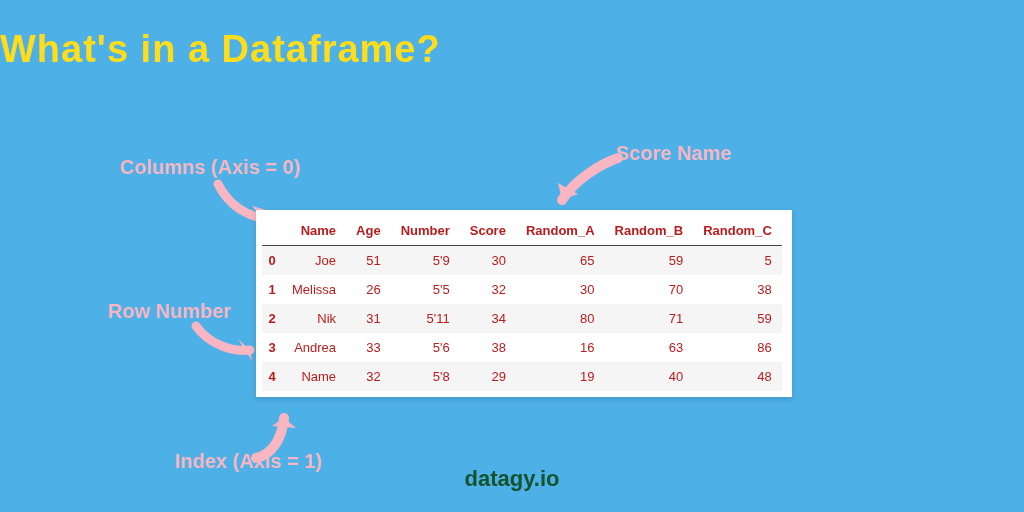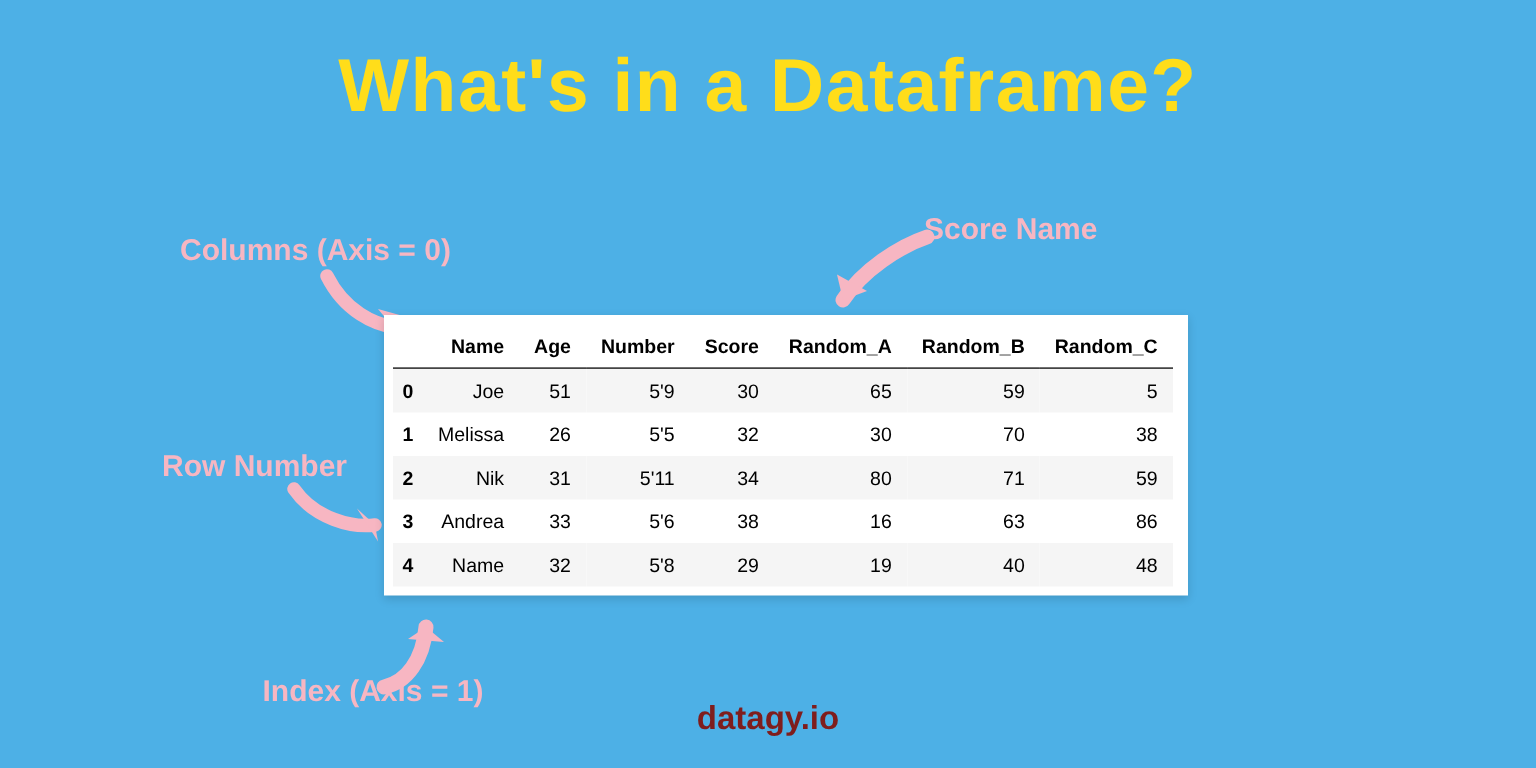--- a/index.html
+++ b/index.html
@@ -9,58 +9,58 @@
     background: #4db0e6;
     font-family: Arial, Helvetica, sans-serif;
     position: relative;
     overflow: hidden;
   }
   .title {
     position: absolute;
     top: 28px;
     left: 0;
     width: 100%;
-    text-align: center;
+    text-align: left;
     color: #ffdd1a;
     font-weight: 900;
-    font-size: 50px;
+    font-size: 38px;
     letter-spacing: 1px;
   }
   .annotation {
     position: absolute;
     color: #f7b6c2;
     font-weight: 700;
     font-size: 20px;
   }
   .ann-columns { top: 156px; left: 120px; }
   .ann-colname { top: 142px; left: 616px; }
   .ann-rownum  { top: 300px; left: 108px; }
   .ann-index   { top: 450px; left: 175px; }
   .footer {
     position: absolute;
     bottom: 20px;
     left: 0;
     width: 100%;
     text-align: center;
-    color: #7f1d1d;
+    color: #14532d;
     font-weight: 800;
     font-size: 22px;
   }
   .table-wrap {
     position: absolute;
     top: 210px;
     left: 256px;
     background: #fff;
     padding: 6px 10px 6px 6px;
     box-shadow: 0 2px 6px rgba(0,0,0,0.15);
   }
   table {
     border-collapse: collapse;
     font-size: 13px;
-    color: #000000;
+    color: #b91c1c;
   }
   th, td {
     padding: 7px 10px;
     text-align: right;
     white-space: nowrap;
   }
   thead th {
     border-bottom: 1px solid #444;
     font-weight: 700;
   }

